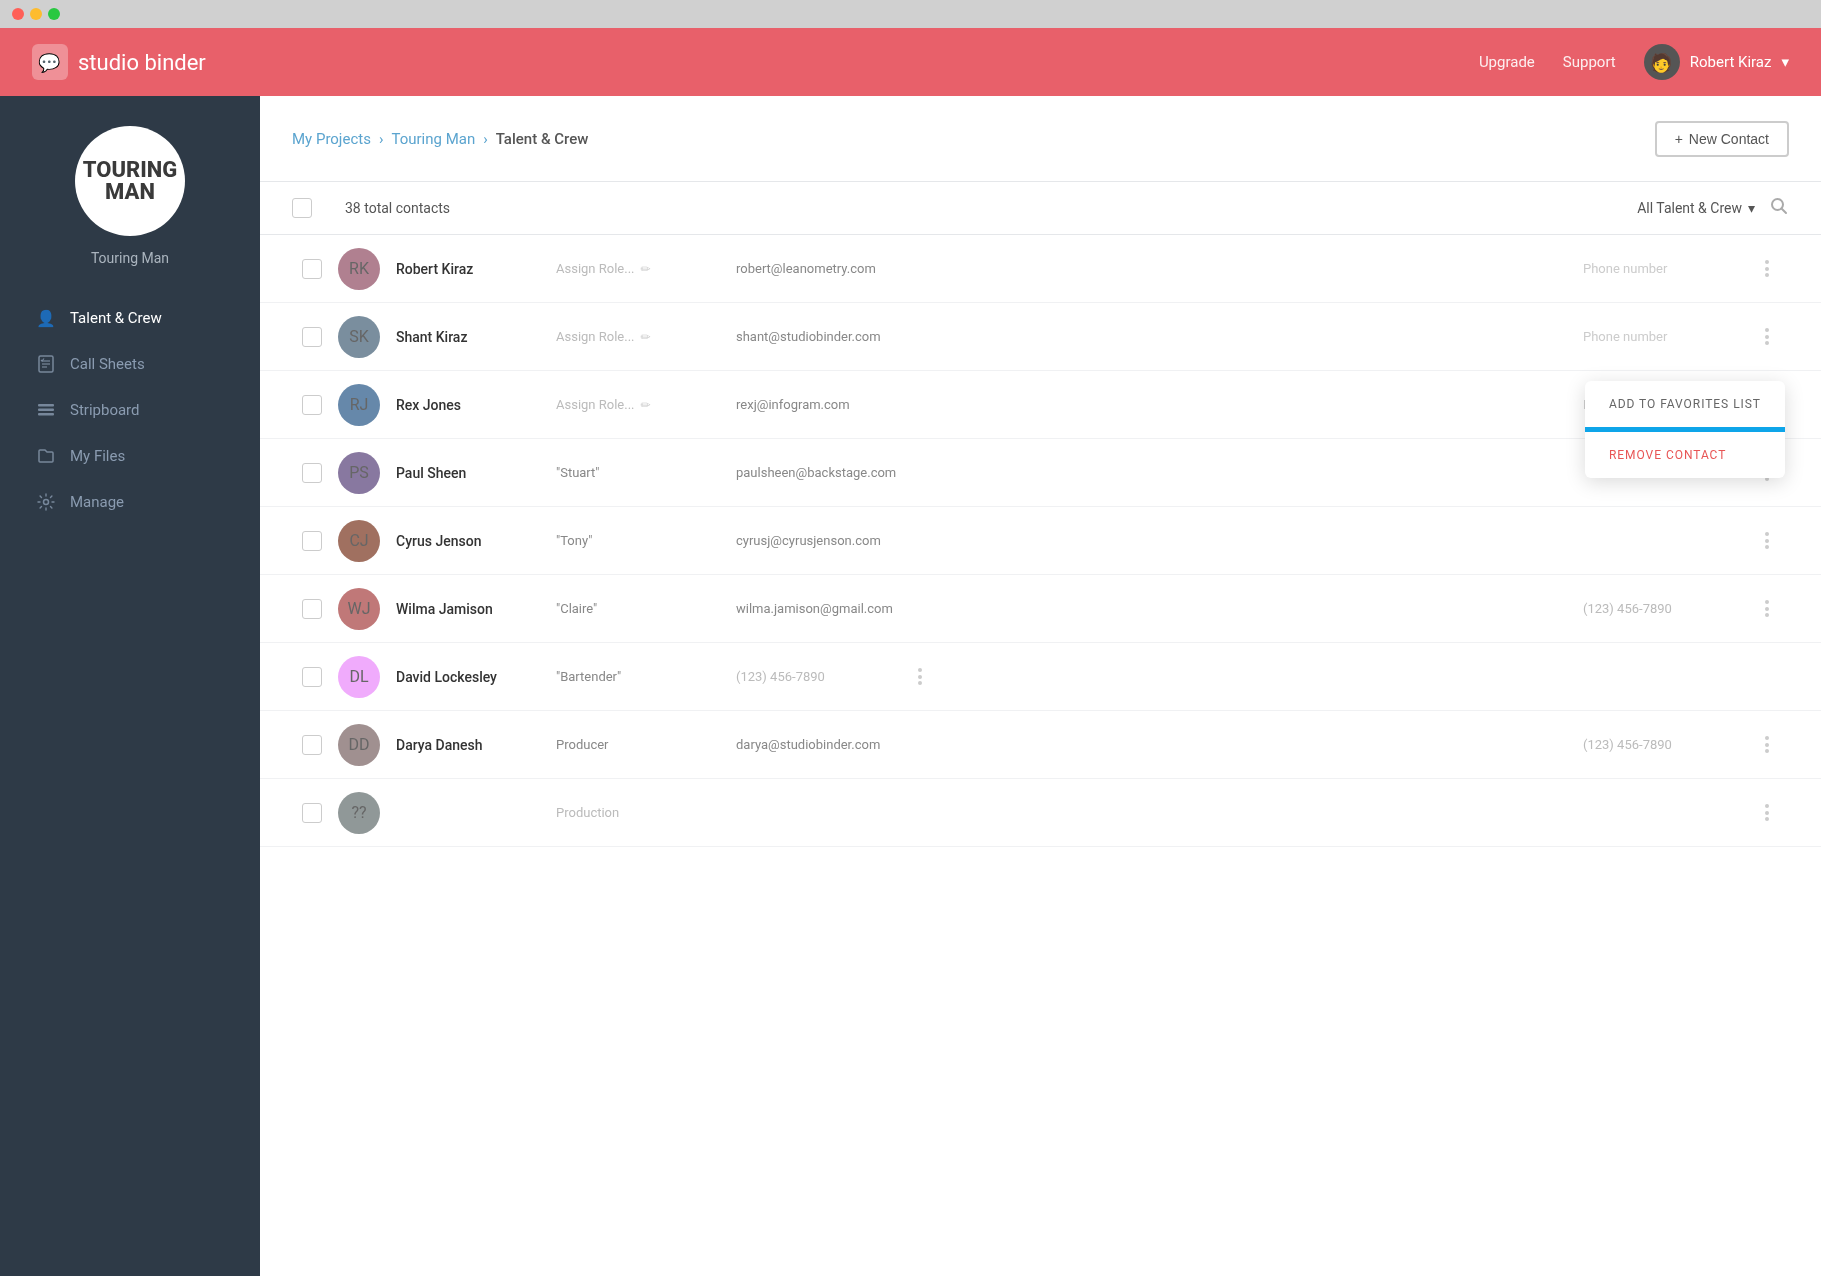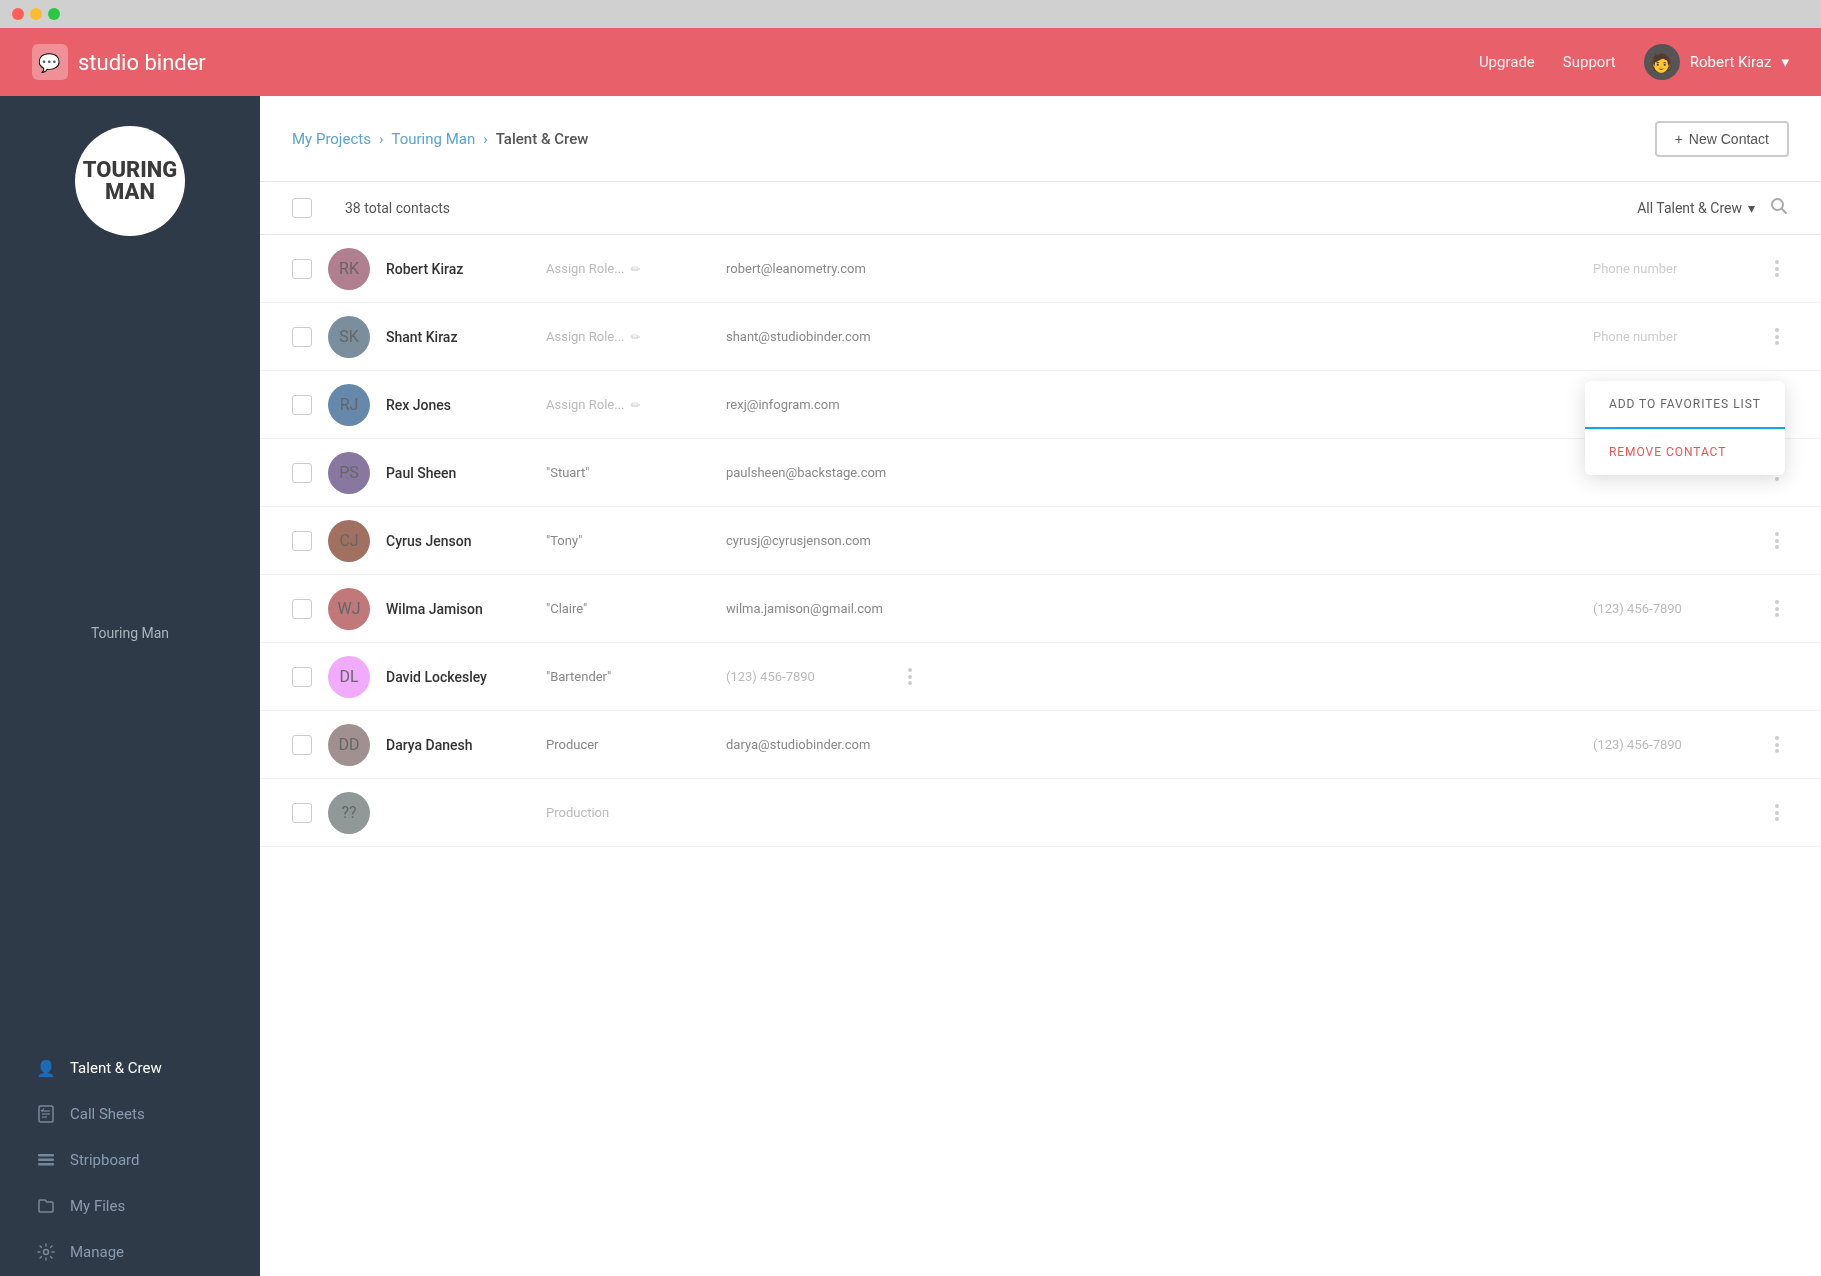--- a/index.html
+++ b/index.html
@@ -84,21 +84,20 @@
 
     
     .sidebar {
       width: 260px;
       background: #2e3a47;
       flex-shrink: 0;
       display: flex;
       flex-direction: column;
       align-items: center;
       padding-top: 30px;
-      justify-content: space-between;
     }
     .project-logo {
       width: 110px; height: 110px;
       border-radius: 50%;
       background: white;
       display: flex; align-items: center; justify-content: center;
       overflow: hidden;
       margin-bottom: 14px;
     }
     .project-logo-inner {
@@ -229,21 +228,21 @@
 
     
     .contacts-table {
       flex: 1;
       overflow-y: auto;
       background: white;
     }
     .contact-row {
       display: flex;
       align-items: center;
-      padding: 0 32px;
+      padding: 0 42px;
       height: 68px;
       border-bottom: 1px solid #f0f1f3;
       position: relative;
     }
     .contact-checkbox {
       width: 20px; height: 20px;
       border: 1.5px solid #ccc;
       border-radius: 3px;
       margin-right: 16px;
       flex-shrink: 0;
@@ -316,21 +315,21 @@
       min-width: 200px;
       overflow: hidden;
     }
     .context-menu-item {
       padding: 16px 24px;
       font-size: 12px;
       letter-spacing: 0.08em;
       text-transform: uppercase;
       cursor: pointer;
       color: #666;
-      border-bottom: 2px solid #0ea5e9;
+      border-bottom: 5px solid #0ea5e9;
     }
     .context-menu-item:last-child { border-bottom: none; }
     .context-menu-item.danger { color: #e85555; }
 
     .edit-icon {
       font-size: 12px;
       color: #ccc;
       cursor: pointer;
     }
 

